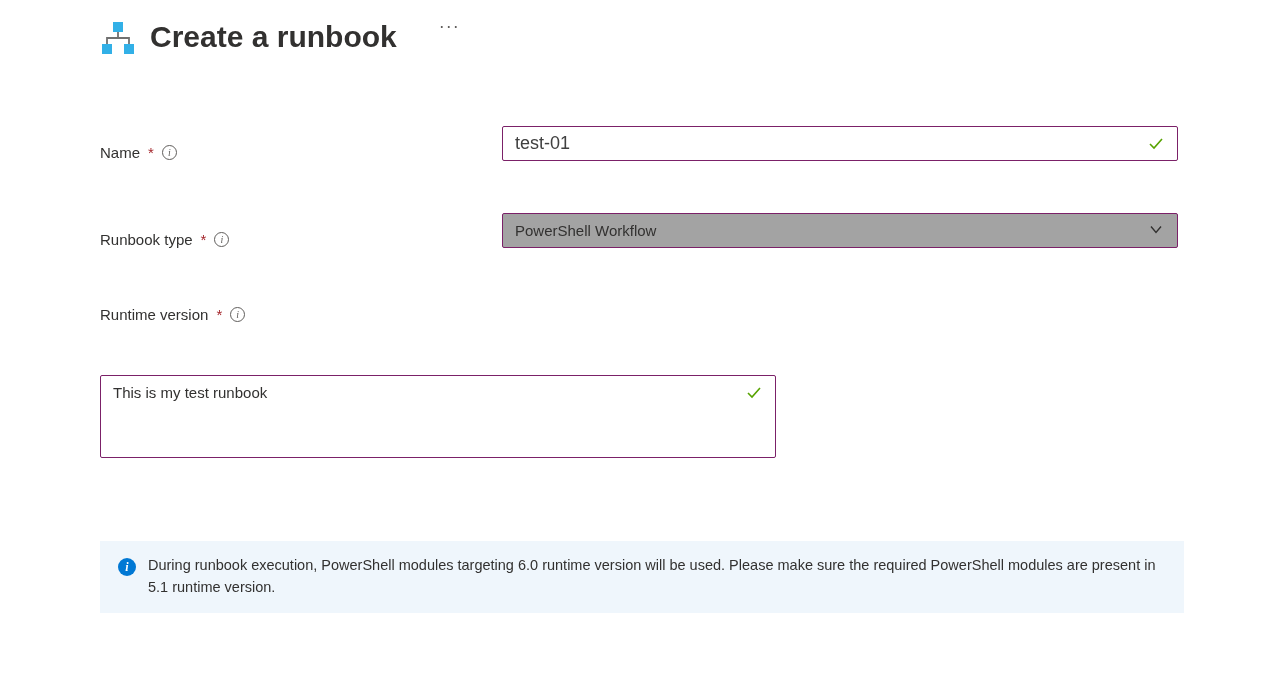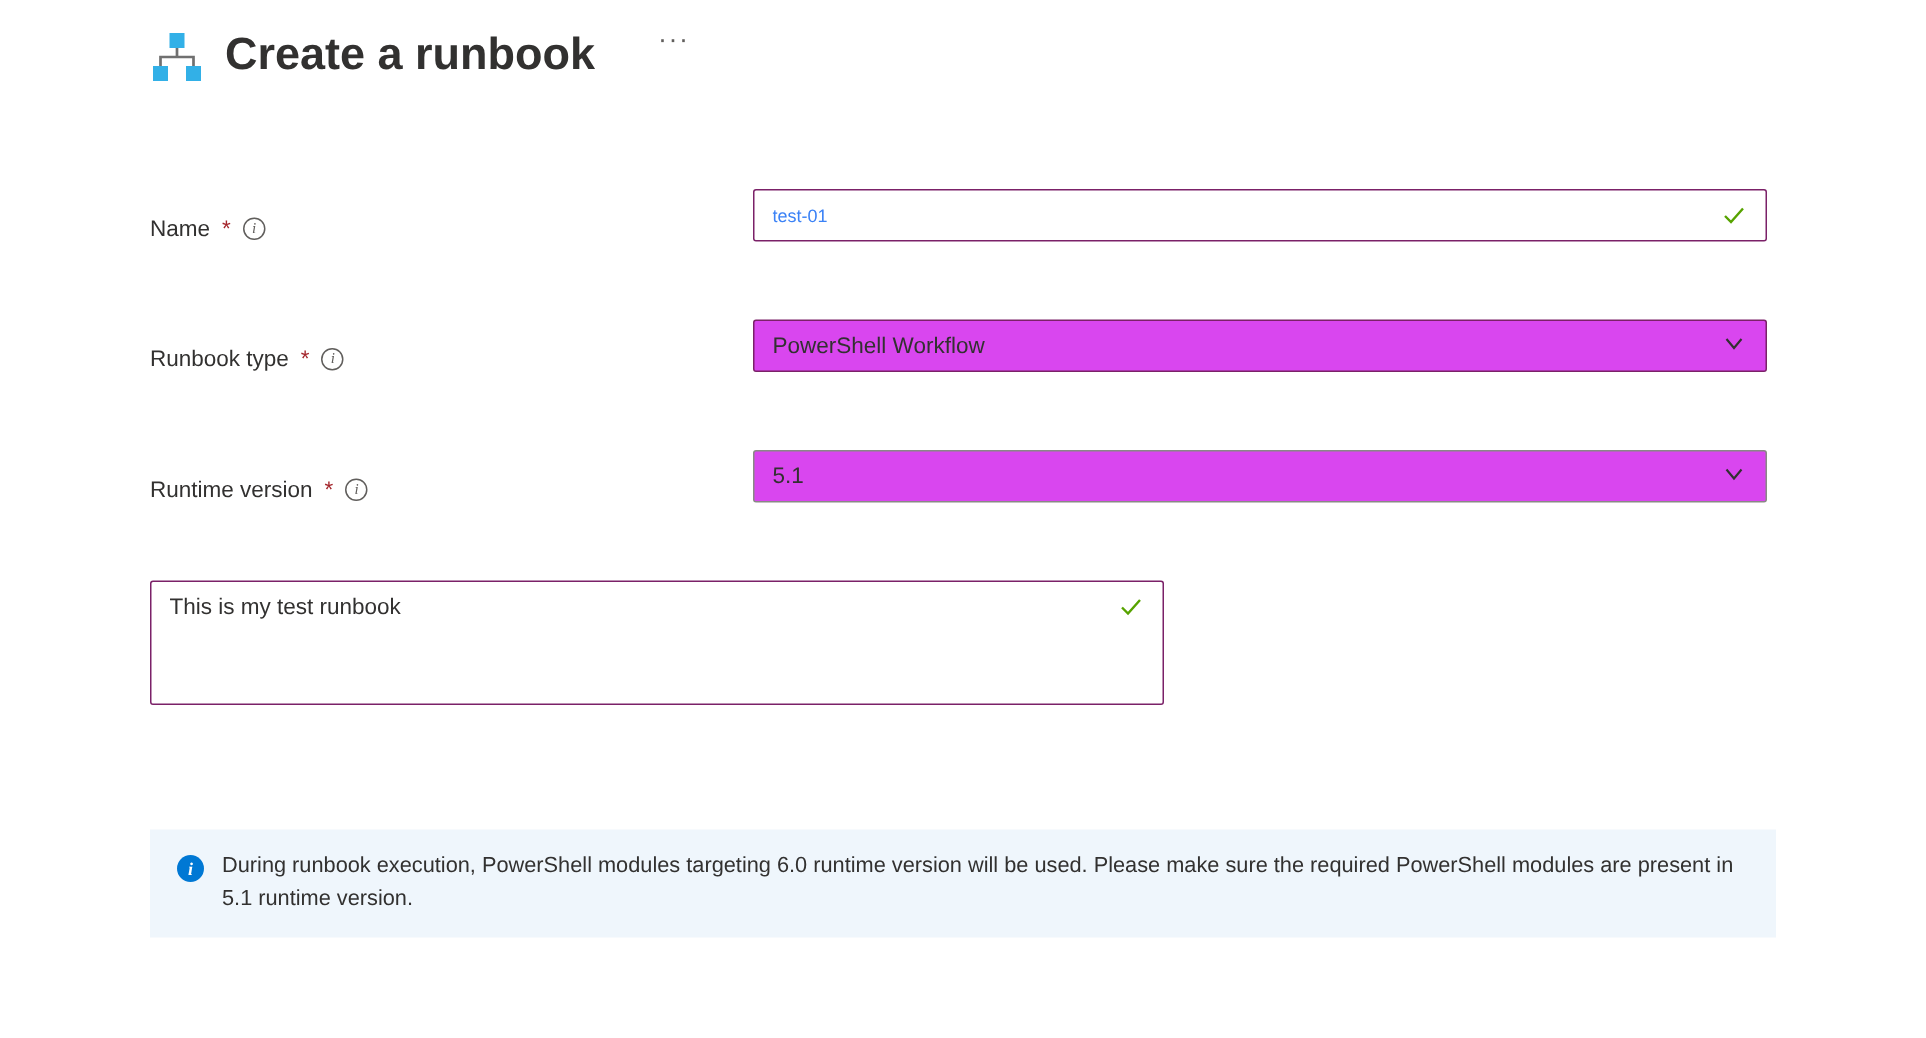--- a/index.html
+++ b/index.html
@@ -89,39 +89,39 @@
       flex: 1;
       max-width: 676px;
       position: relative;
     }
     .text-input {
       width: 100%;
       height: 35px;
       border: 1px solid #7b2168;
       border-radius: 2px;
       padding: 0 40px 0 12px;
-      font-size: 12px;
-      color: #3b82f6;
+      font-size: 18px;
+      color: #404040;
       font-family: inherit;
       outline: none;
     }
     .select-box {
       width: 100%;
       height: 35px;
       border: 1px solid #7b2168;
       border-radius: 2px;
       padding: 0 40px 0 12px;
       font-size: 15px;
       color: #323130;
       font-family: inherit;
       outline: none;
       display: flex;
       align-items: center;
       cursor: pointer;
-      background: #d946ef;
+      background: #a3a3a3;
       position: relative;
     }
     .select-box.gray-border {
       border-color: #8a8886;
     }
     .chevron {
       position: absolute;
       right: 14px;
       top: 50%;
       transform: translateY(-50%);
@@ -242,30 +242,20 @@
       </div>
     </div>
   </div>
 
   <div class="form-row">
     <div class="label-col">
       <span>Runtime version</span>
       <span class="asterisk">*</span>
       <span class="info-icon">i</span>
     </div>
-    <div class="input-col">
-      <div class="select-box gray-border">
-        <span>5.1</span>
-        <span class="chevron">
-          <svg viewBox="0 0 14 14">
-              <path d="M2 4 L7 10 L12 4" stroke="#323130" stroke-width="1.4" fill="none"></path>
-            </svg>
-        </span>
-      </div>
-    </div>
   </div>
 
   <div class="form-row textarea-row">
     <div class="input-col">
       <textarea class="textarea-input" style="">This is my test runbook</textarea>
       <span class="textarea-check">
         <svg viewBox="0 0 16 16" width="16" height="16">
             <path d="M2 8 L6 12 L14 3" stroke="#57a300" stroke-width="1.6" fill="none"></path>
           </svg>
       </span>

